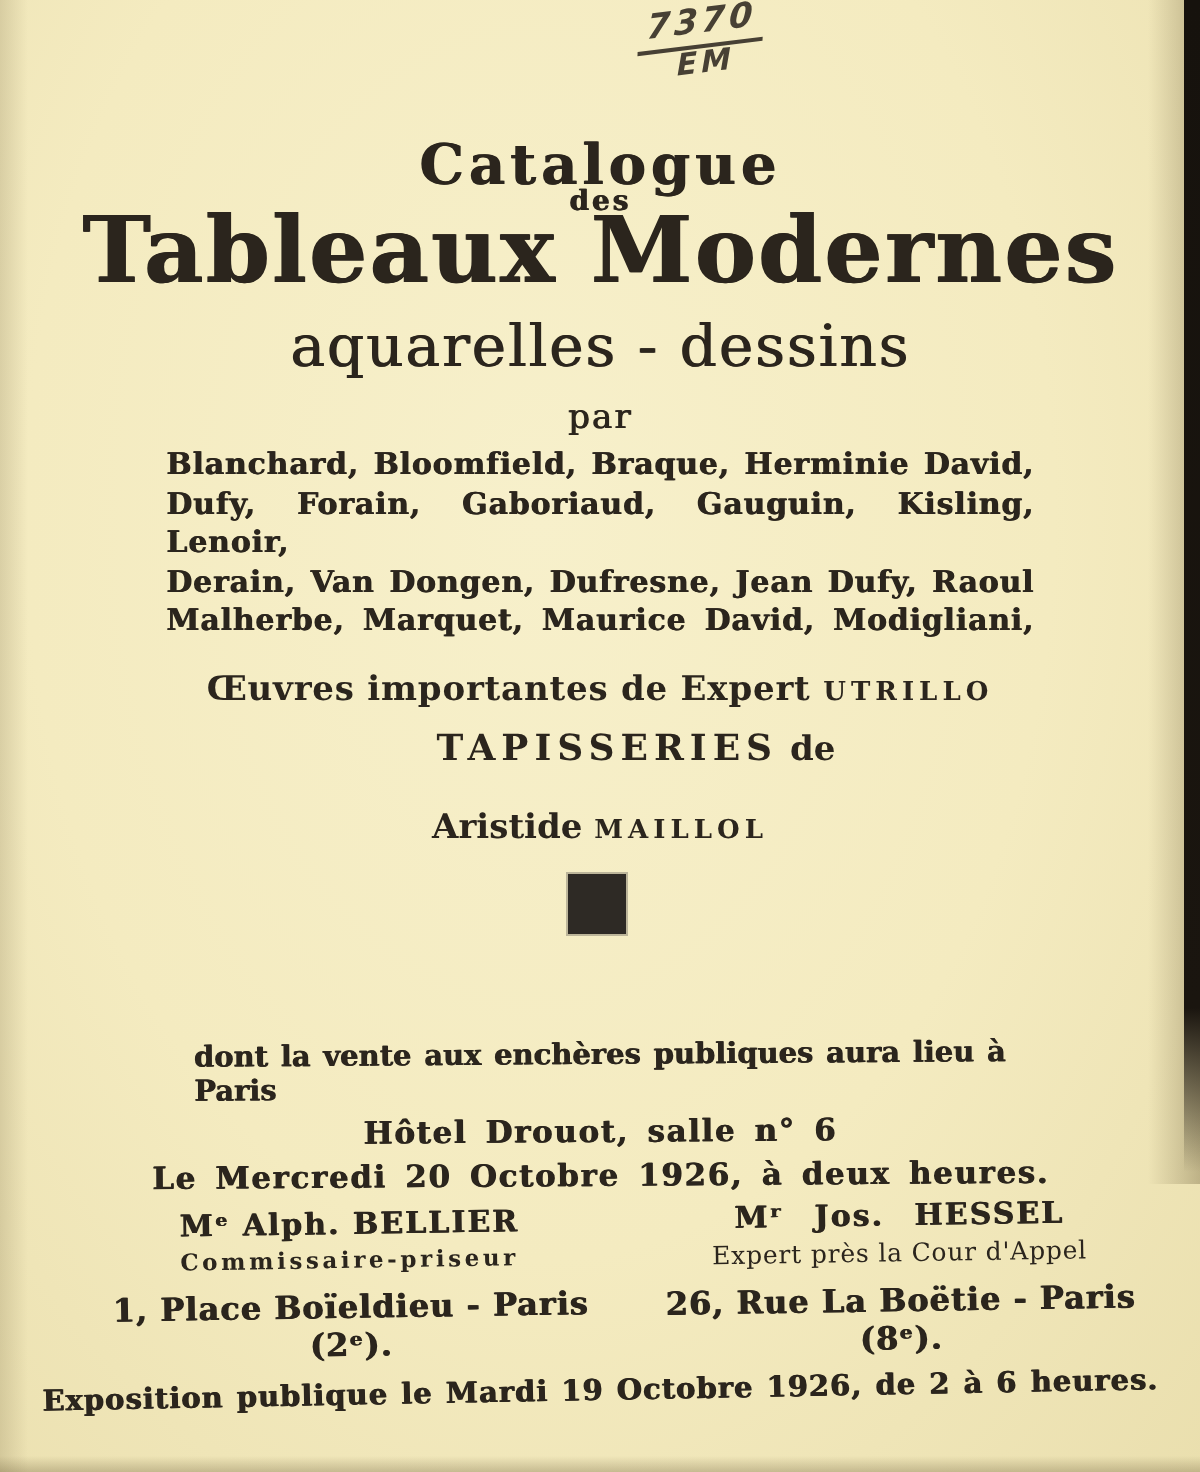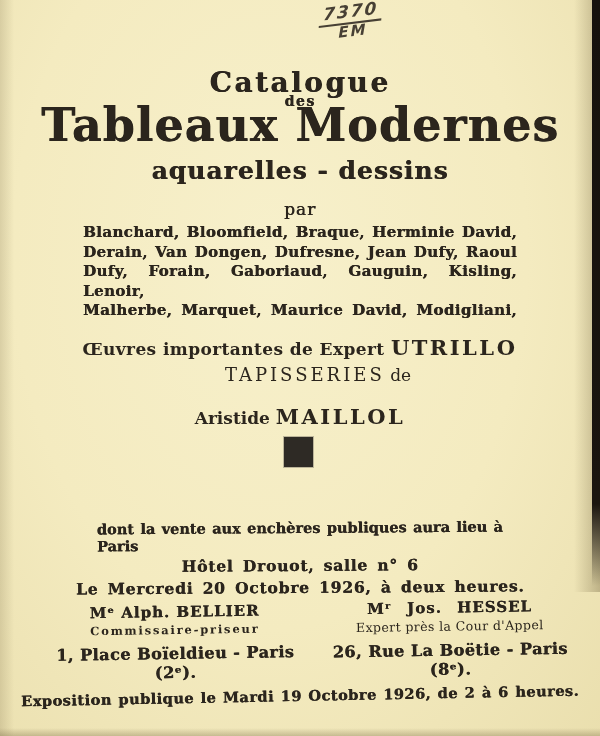--- a/index.html
+++ b/index.html
@@ -21,34 +21,34 @@
   .hw-top {
     display:block; font-size:17px; font-weight:bold; font-style:italic;
     letter-spacing:2px; padding:0 4px 1px; border-bottom:2px solid #474034;
     transform:skewX(-10deg);
   }
   .hw-bottom { display:block; font-size:15px; font-weight:bold; font-style:italic; letter-spacing:2px; transform:skewX(-6deg); }
 
   .t-catalogue { top:66px; font-size:28px; font-weight:bold; letter-spacing:2.5px; }
   .t-des       { top:93px; font-size:14px; font-weight:bold; letter-spacing:1.5px; }
   .t-main      { top:100px; font-size:46px; font-weight:bold; letter-spacing:1px; margin:0; line-height:1.1; }
-  .t-sub       { top:156px; font-size:25px; font-weight:bold; letter-spacing:1px; }
+  .t-sub       { top:156px; font-size:29px; font-weight:normal; letter-spacing:1px; }
   .t-par       { top:199px; font-size:17px; font-weight:normal; letter-spacing:1px; }
 
   .artists { position:absolute; top:223px; left:83px; width:434px; }
   .artist-line {
     font-size:15px; font-weight:bold; line-height:19.5px; letter-spacing:0.4px;
     text-align:justify; text-align-last:justify;
     text-shadow:0.4px 0 0 currentColor;
   }
 
   .oeuvres  { top:335px; font-size:17px; font-weight:bold; letter-spacing:0.4px; }
-  .tapisseries { top:364px; font-size:17px; font-weight:normal;margin-left:36px; }
+  .tapisseries { top:364px; font-size:17px; font-weight:bold;margin-left:36px; }
   .maillol  { top:404px; font-size:17px; font-weight:bold; }
-  .caps-name { font-size:21px; letter-spacing:2.5px; }
+  .caps-name { font-size:13px; letter-spacing:2.5px; }
   .caps-wide { font-size:18px; letter-spacing:3px; }
 
   .black-square {
     position:absolute; left:284px; top:437px; width:29px; height:30px;
     background:#2e2a25; box-shadow:0 0 0 1px rgba(140,134,118,0.55);
   }
 
   .sale { position:absolute; top:519px; left:0; right:0; transform:rotate(-0.4deg); }
   .sale-line1 {
     font-size:14.5px; font-weight:bold; width:406px; margin:0 auto;
@@ -96,22 +96,22 @@
   </div>
 
   <div class="abs t-catalogue fat">Catalogue</div>
   <div class="abs t-des fat">des</div>
   <h1 class="abs t-main fat">Tableaux Modernes</h1>
   <div class="abs t-sub fat">aquarelles - dessins</div>
   <div class="abs t-par fat">par</div>
 
   <div class="artists">
     <div class="artist-line">Blanchard, Bloomfield, Braque, Herminie David,</div>
+    <div class="artist-line">Dufy, Forain, Gaboriaud, Gauguin, Kisling, Lenoir,</div>
     <div class="artist-line">Derain, Van Dongen, Dufresne, Jean Dufy, Raoul</div>
-    <div class="artist-line">Dufy, Forain, Gaboriaud, Gauguin, Kisling, Lenoir,</div>
     <div class="artist-line">Malherbe, Marquet, Maurice David, Modigliani,</div>
   </div>
 
   <div class="abs oeuvres"><span>Œuvres importantes de Expert</span> <span class="caps-name">UTRILLO</span></div>
 
   <div class="abs tapisseries"><span class="caps-wide">TAPISSERIES</span> <span>de</span></div>
 
   <div class="abs maillol"><span>Aristide</span> <span class="caps-name">MAILLOL</span></div>
 
   <div class="black-square"></div>

